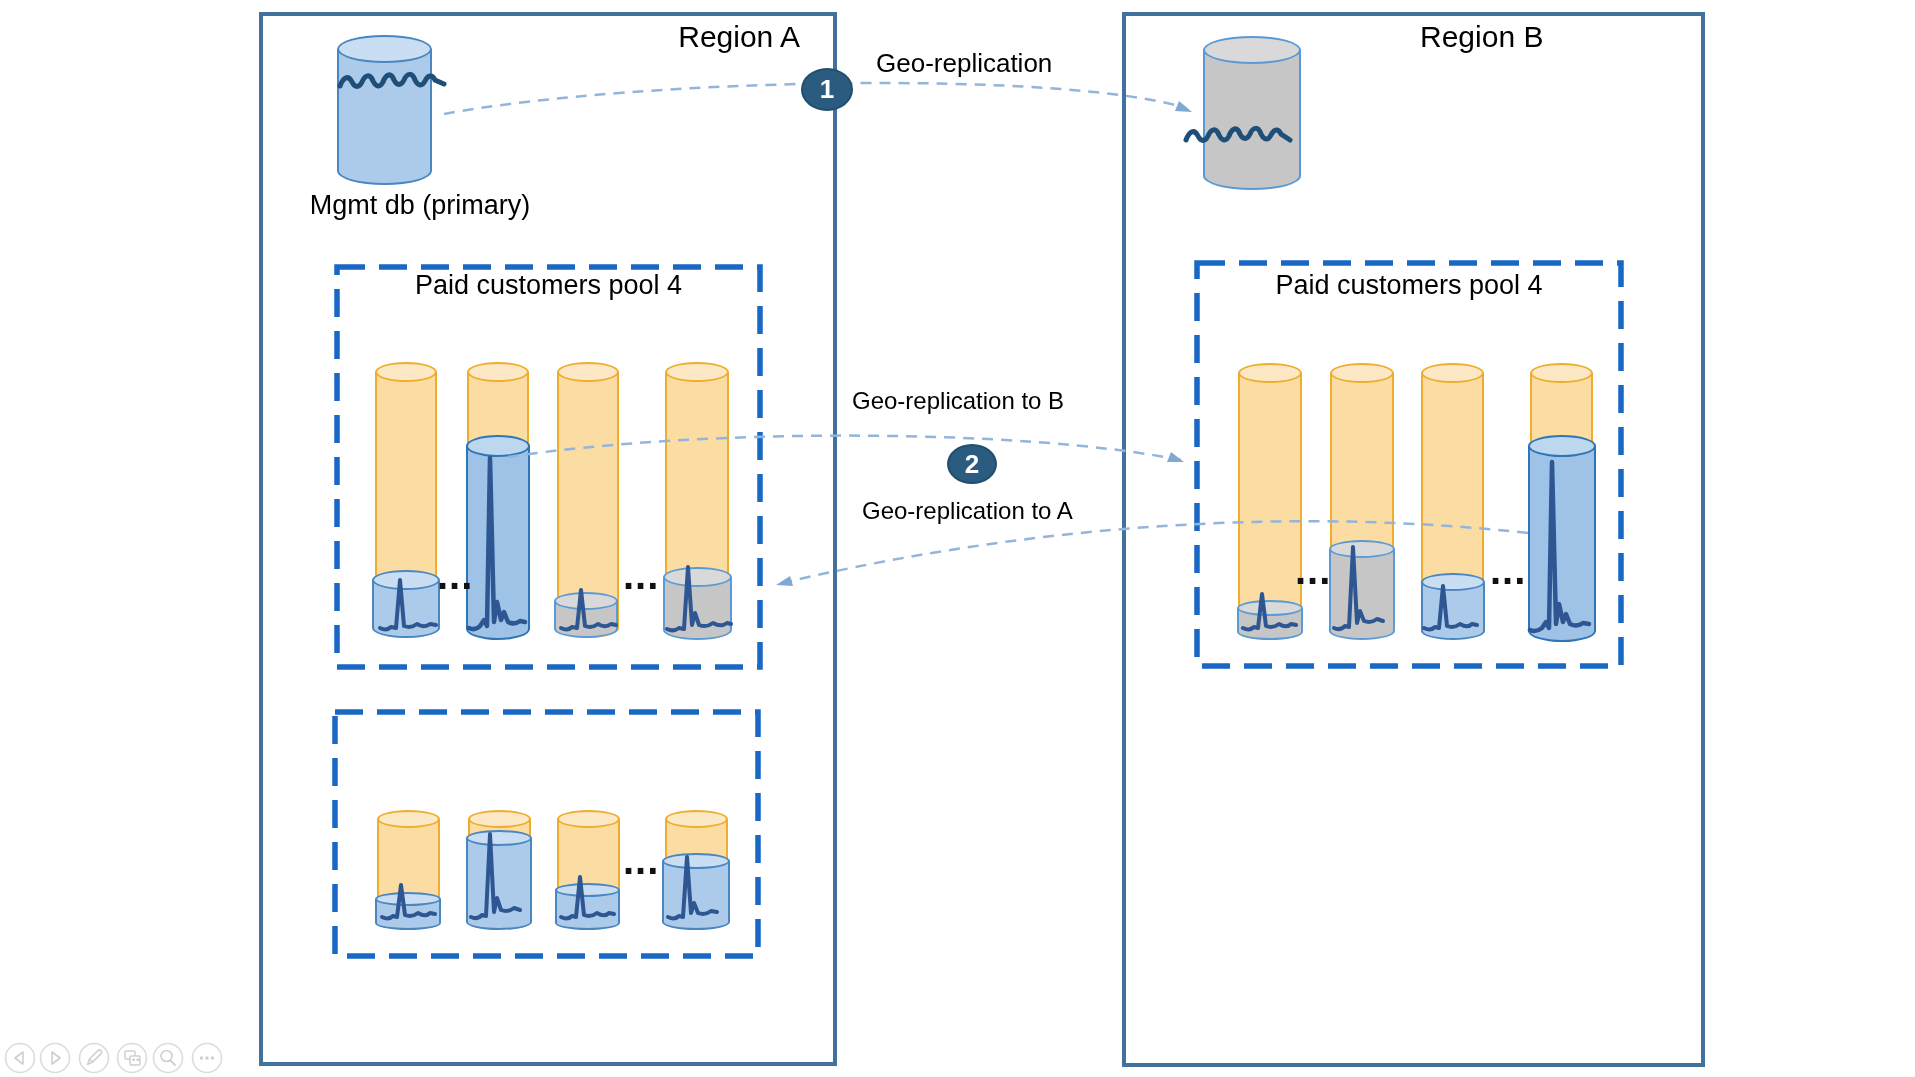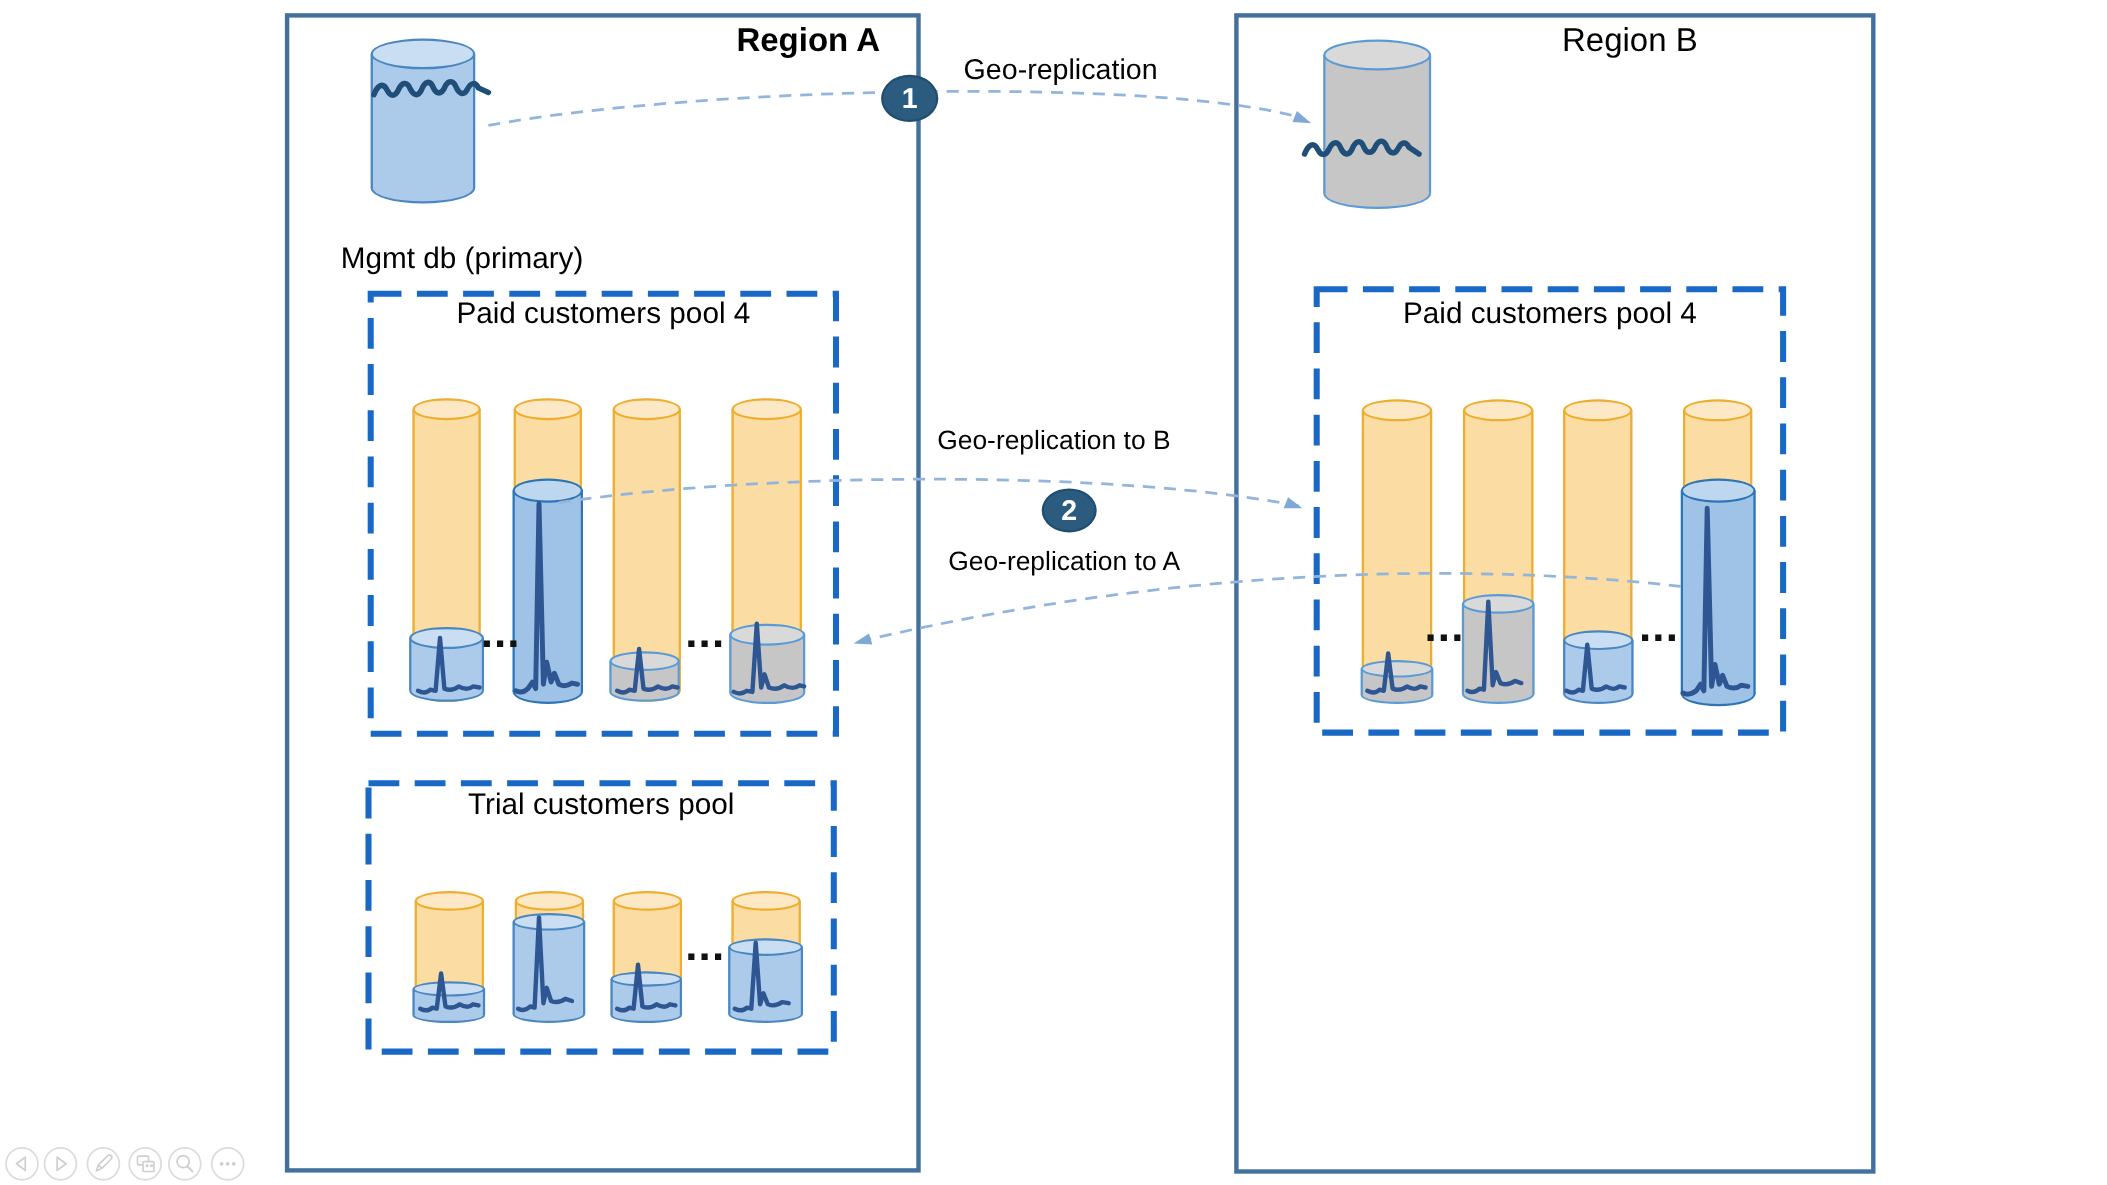--- a/index.html
+++ b/index.html
@@ -3,21 +3,21 @@
 <meta charset="utf-8">
 <style>
   html,body{margin:0;padding:0;background:#fff;}
   .stage{position:relative;width:1915px;height:1077px;background:#fff;overflow:hidden;
          font-family:"Liberation Sans",sans-serif;color:#000;}
 
   .region{position:absolute;border:4px solid #41719C;z-index:0;}
 
   .title{position:absolute;font-size:30px;z-index:8;}
   .pool-title{position:absolute;font-size:27px;text-align:center;z-index:8;}
-  .db-label{position:absolute;font-size:27px;text-align:center;z-index:8;margin-top:30px;}
+  .db-label{position:absolute;font-size:27px;text-align:center;z-index:8;}
   .geo-label{position:absolute;font-size:24px;z-index:8;white-space:nowrap;}
   .dots{position:absolute;font-size:40px;font-weight:700;letter-spacing:1px;line-height:44px;z-index:8;color:#111;}
 
   .badge{position:absolute;background:#2B5C7F;border:2px solid #1F4E6E;border-radius:50%;
          display:flex;align-items:center;justify-content:center;color:#fff;font-weight:700;
          font-size:26px;z-index:9;box-sizing:border-box;}
 
   .cyl{position:absolute;z-index:1;}
   .cyl::before,.cyl::after,.cyl .bd{content:"";position:absolute;left:0;right:0;box-sizing:border-box;}
   .cyl::before{top:0;height:calc(var(--ry)*2);border-radius:50%;background:var(--t);border:2px solid var(--s);z-index:3;}
@@ -33,33 +33,32 @@
   .ctrl{position:absolute;width:32px;height:32px;z-index:9;cursor:pointer;}
 </style>
 </head>
 <body>
 
 <div class="stage">
 
   <div class="region" style="left:259px;top:12px;width:570px;height:1046px;"></div>
   <div class="region" style="left:1122px;top:12px;width:575px;height:1047px;"></div>
 
-  <div class="title" style="left:580px;top:20px;width:220px;text-align:right;font-weight:bold;">Region A</div>
+  <div class="title" style="left:580px;top:20px;width:220px;text-align:right;">Region A</div>
   <div class="title" style="left:1420px;top:20px;width:180px;text-align:left;">Region B</div>
 
   <div class="cyl b" style="left:337px;top:35px;width:95px;height:150px;--ry:14px;">
       <i class="bd"></i>
     </div>
   <div class="cyl g" style="left:1203px;top:36px;width:98px;height:154px;--ry:14px;">
       <i class="bd"></i>
     </div>
   <div class="db-label" style="left:280px;top:190px;width:280px;">Mgmt db (primary)</div>
 
   <div class="pool-title" style="left:337px;top:270px;width:423px;">Paid customers pool 4</div>
-  <div class="pool-title" style="left:335px;top:716px;width:423px;">Trial customers pool</div>
   <div class="pool-title" style="left:1197px;top:270px;width:424px;">Paid customers pool 4</div>
 
   <div class="cyl y" style="left:375px;top:362px;width:62px;height:276px;--ry:10px;">
       <i class="bd"></i>
     </div>
   <div class="cyl y" style="left:467px;top:362px;width:62px;height:276px;--ry:10px;">
       <i class="bd"></i>
     </div>
   <div class="cyl y" style="left:557px;top:362px;width:62px;height:276px;--ry:10px;">
       <i class="bd"></i>

